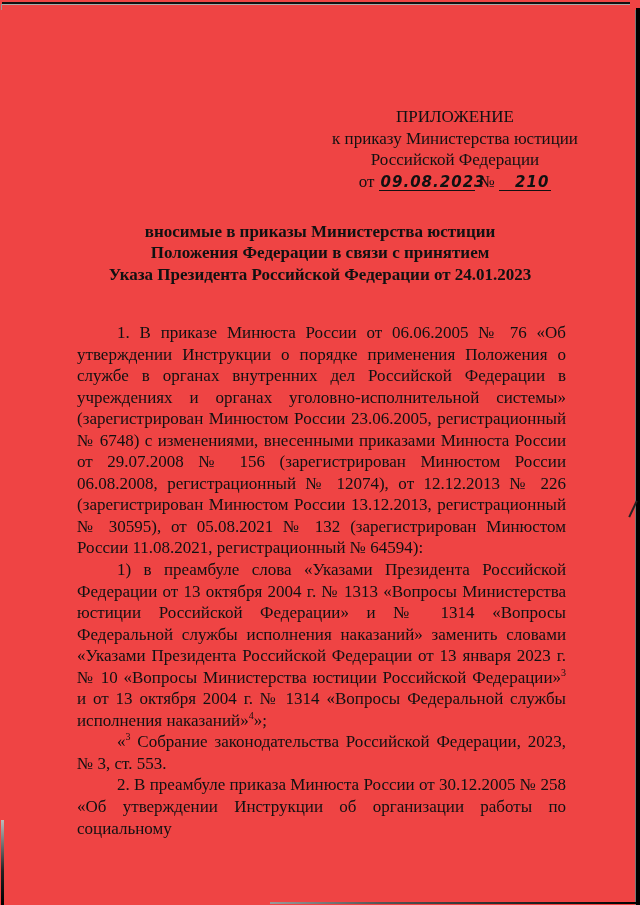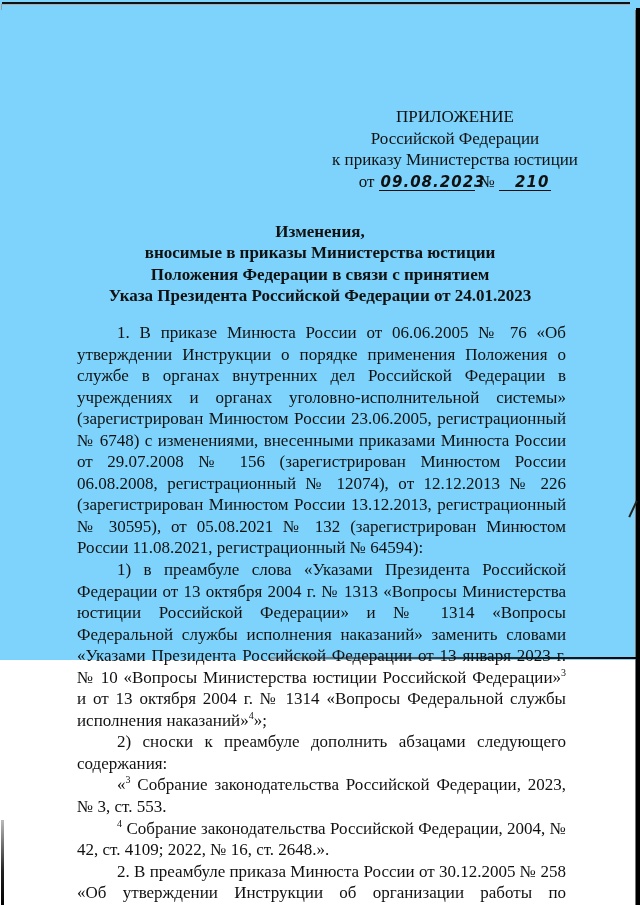--- a/index.html
+++ b/index.html
@@ -11,22 +11,22 @@
       width: 640px;
       height: 905px;
       position: relative;
       overflow: hidden;
       font-family: "Liberation Serif", "DejaVu Serif", serif;
       color: #111111;
     }
     .page {
       position: absolute;
       left: 0; top: 0;
-      width: 640px; height: 660px;
-      background: #7dd3fc;
+      width: 640px; height: 905px;
+      background: #ef4444;
     }
     
     .edge-top {
       position: absolute; left: 2px; top: 2px; width: 628px; height: 2px;
       background: #111; 
     }
     .edge-top-gray {
       position: absolute; left: 2px; top: 4px; width: 628px; height: 1px;
       background: #aaa;
     }
@@ -125,39 +125,36 @@
   <div class="edge-top-gray"></div>
   <div class="edge-left-gray"></div>
   <div class="edge-left"></div>
   <div class="edge-right"></div>
   <div class="edge-right-inner"></div>
   <div class="edge-bottom"></div>
   <div class="scan-mark"></div>
 
   <div class="appendix">
     <span class="line">ПРИЛОЖЕНИЕ</span>
+    <span class="line">к приказу Министерства юстиции</span>
     <span class="line">Российской Федерации</span>
-    <span class="line">к приказу Министерства юстиции</span>
     <span class="line date-line">
       <span>от</span>
       <span class="handwritten hw-date">09.08.2023</span>
       <span>№</span>
       <span class="handwritten hw-num">210</span>
     </span>
   </div>
 
   <div class="title">
-    <span class="line">Изменения,</span>
     <span class="line">вносимые в приказы Министерства юстиции</span>
     <span class="line">Положения Федерации в связи с принятием</span>
     <span class="line">Указа Президента Российской Федерации от 24.01.2023</span>
   </div>
 
   <div class="body">
     <p class="para">1. В приказе Минюста России от 06.06.2005 № 76 «Об утверждении Инструкции о порядке применения Положения о службе в органах внутренних дел Российской Федерации в учреждениях и органах уголовно-исполнительной системы» (зарегистрирован Минюстом России 23.06.2005, регистрационный № 6748) с изменениями, внесенными приказами Минюста России от 29.07.2008 № 156 (зарегистрирован Минюстом России 06.08.2008, регистрационный № 12074), от 12.12.2013 № 226 (зарегистрирован Минюстом России 13.12.2013, регистрационный № 30595), от 05.08.2021 № 132 (зарегистрирован Минюстом России 11.08.2021, регистрационный № 64594):</p>
     <p class="para"><span>1) в преамбуле слова «Указами Президента Российской Федерации от 13 октября 2004 г. № 1313 «Вопросы Министерства юстиции Российской Федерации» и № 1314 «Вопросы Федеральной службы исполнения наказаний» заменить словами «Указами Президента Российской Федерации от 13 января 2023 г. № 10 «Вопросы Министерства юстиции Российской Федерации»</span><sup>3</sup><span> и от 13 октября 2004 г. № 1314 «Вопросы Федеральной службы исполнения наказаний»</span><sup>4</sup><span>»;</span></p>
-    <p class="para">2) сноски к преамбуле дополнить абзацами следующего содержания:</p>
     <p class="para"><span>«</span><sup>3</sup><span> Собрание законодательства Российской Федерации, 2023, № 3, ст. 553.</span></p>
-    <p class="para"><sup>4</sup><span> Собрание законодательства Российской Федерации, 2004, № 42, ст. 4109; 2022, № 16, ст. 2648.».</span></p>
     <p class="para full-last">2. В преамбуле приказа Минюста России от 30.12.2005 № 258 «Об утверждении Инструкции об организации работы по социальному</p>
   </div>
 
 </div>
 
 </body></html>

